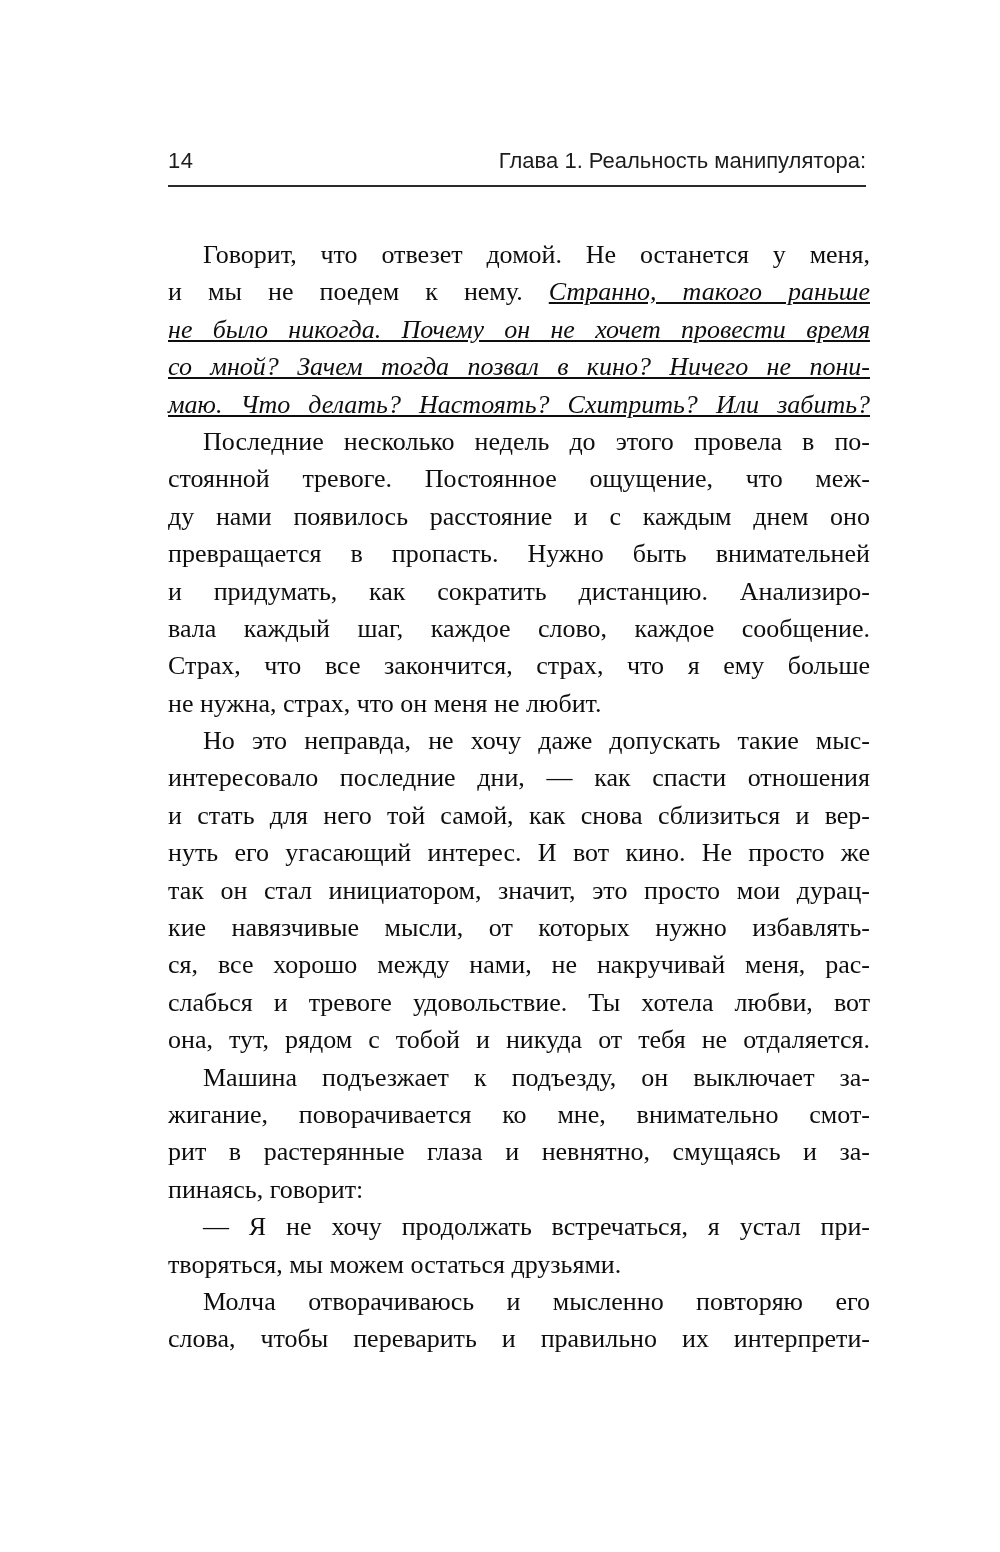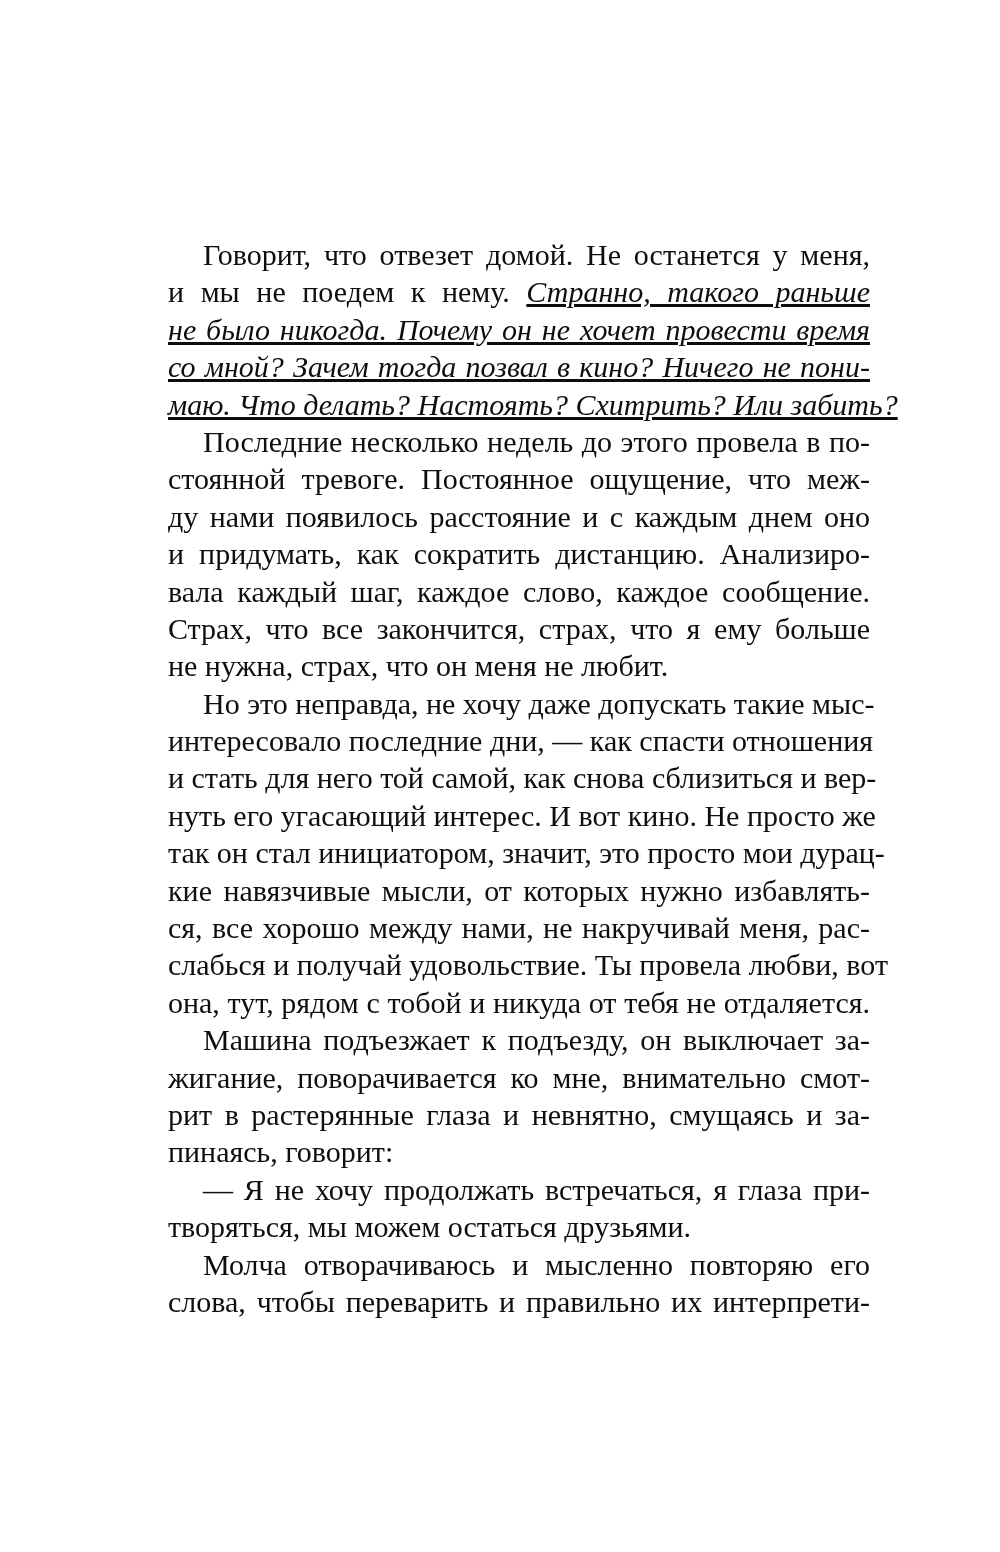--- a/index.html
+++ b/index.html
@@ -33,78 +33,83 @@
     padding-bottom: 11px;
   }
   .page-number { letter-spacing: 0.5px; }
   .running-title { text-align: right; }
   
   .text-block {
     position: absolute;
     top: 236px;
     left: 168px;
     width: 702px;
-    font-size: 30px;
+    font-size: 26px;
   }
   .paragraph { margin: 0; }
   .line {
     line-height: 37.4px;
     height: 37.4px;
     white-space: nowrap;
     text-align: justify;
     text-align-last: left;
   }
   .line.j {
     text-align-last: justify;
   }
   .line.first { padding-left: 35px; }
   .seg-italic { font-style: italic; text-decoration: underline; }
 </style>
 </head>
 <body>
 
 <div class="page">
 
+  <div class="running-header">
+    <span class="page-number">14</span>
+    <span class="running-title">Глава 1. Реальность манипулятора:</span>
+  </div>
 
   <div class="text-block">
       <div class="paragraph">
         <div class="line j first"><span>Говорит, что отвезет домой. Не останется у меня,</span></div>
         <div class="line j"><span>и мы не поедем к нему. </span><span class="seg-italic">Странно, такого раньше</span></div>
         <div class="line j"><span class="seg-italic">не было никогда. Почему он не хочет провести время</span></div>
         <div class="line j"><span class="seg-italic">со мной? Зачем тогда позвал в кино? Ничего не пони-</span></div>
         <div class="line j"><span class="seg-italic">маю. Что делать? Настоять? Схитрить? Или забить?</span></div>
       </div>
       <div class="paragraph">
         <div class="line j first"><span>Последние несколько недель до этого провела в по-</span></div>
         <div class="line j"><span>стоянной тревоге. Постоянное ощущение, что меж-</span></div>
         <div class="line j"><span>ду нами появилось расстояние и с каждым днем оно</span></div>
+        <div class="line j"><span>превращается в пропасть. Нужно быть внимательней</span></div>
         <div class="line j"><span>и придумать, как сократить дистанцию. Анализиро-</span></div>
         <div class="line j"><span>вала каждый шаг, каждое слово, каждое сообщение.</span></div>
         <div class="line j"><span>Страх, что все закончится, страх, что я ему больше</span></div>
         <div class="line"><span>не нужна, страх, что он меня не любит.</span></div>
       </div>
       <div class="paragraph">
         <div class="line j first"><span>Но это неправда, не хочу даже допускать такие мыс-</span></div>
         <div class="line j"><span>интересовало последние дни, — как спасти отношения</span></div>
         <div class="line j"><span>и стать для него той самой, как снова сблизиться и вер-</span></div>
         <div class="line j"><span>нуть его угасающий интерес. И вот кино. Не просто же</span></div>
         <div class="line j"><span>так он стал инициатором, значит, это просто мои дурац-</span></div>
         <div class="line j"><span>кие навязчивые мысли, от которых нужно избавлять-</span></div>
         <div class="line j"><span>ся, все хорошо между нами, не накручивай меня, рас-</span></div>
-        <div class="line j"><span>слабься и получай удовольствие. Ты провела любви, вот</span></div>
+        <div class="line j"><span>слабься и тревоге удовольствие. Ты хотела любви, вот</span></div>
         <div class="line j"><span>она, тут, рядом с тобой и никуда от тебя не отдаляется.</span></div>
       </div>
       <div class="paragraph">
         <div class="line j first"><span>Машина подъезжает к подъезду, он выключает за-</span></div>
         <div class="line j"><span>жигание, поворачивается ко мне, внимательно смот-</span></div>
         <div class="line j"><span>рит в растерянные глаза и невнятно, смущаясь и за-</span></div>
         <div class="line"><span>пинаясь, говорит:</span></div>
       </div>
       <div class="paragraph">
-        <div class="line j first"><span>— Я не хочу продолжать встречаться, я глаза при-</span></div>
+        <div class="line j first"><span>— Я не хочу продолжать встречаться, я устал при-</span></div>
         <div class="line"><span>творяться, мы можем остаться друзьями.</span></div>
       </div>
       <div class="paragraph">
         <div class="line j first"><span>Молча отворачиваюсь и мысленно повторяю его</span></div>
         <div class="line j"><span>слова, чтобы переварить и правильно их интерпрети-</span></div>
       </div>
     </div>
 
 </div>
 

